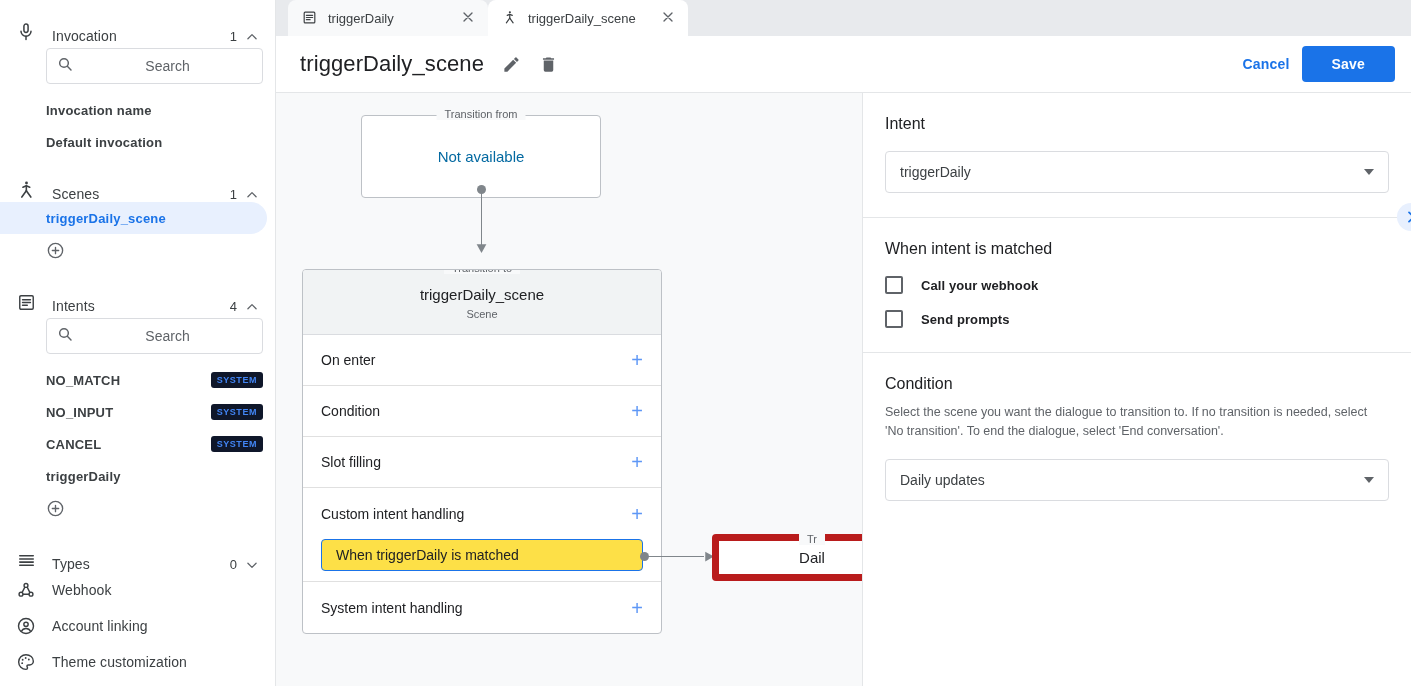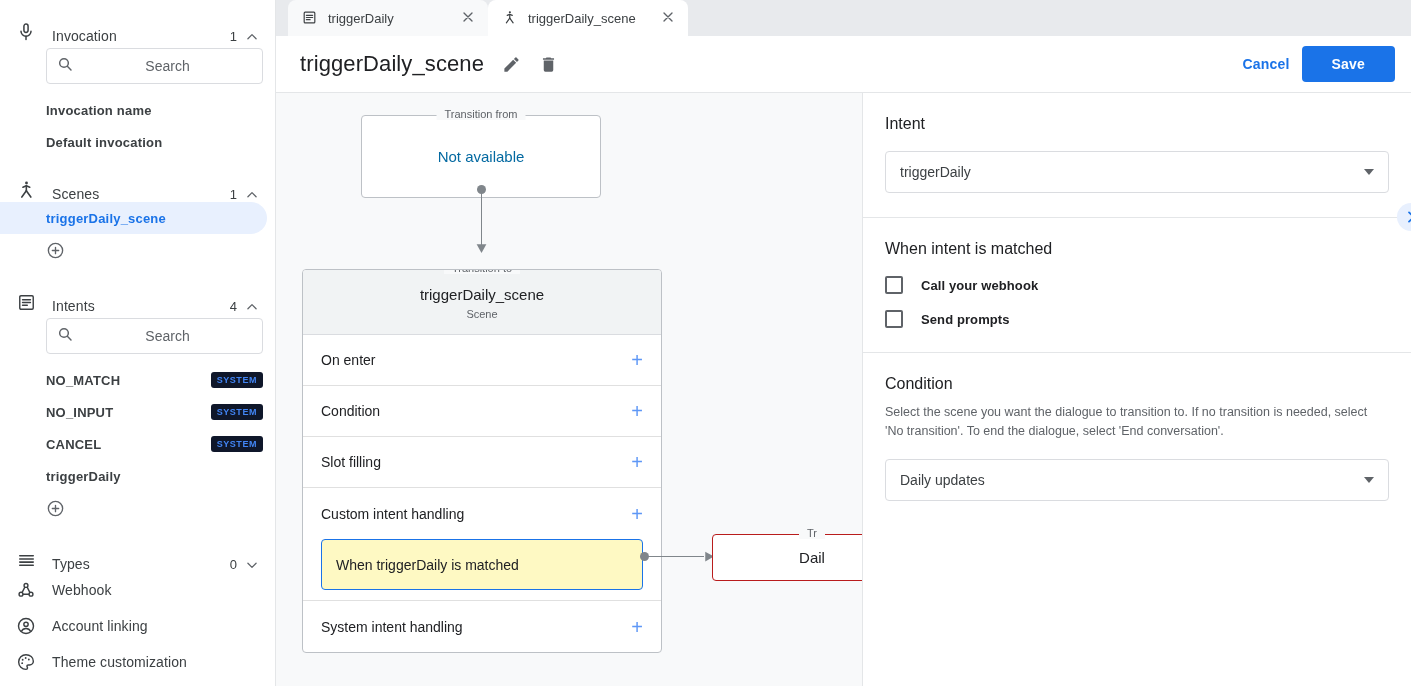--- a/index.html
+++ b/index.html
@@ -154,31 +154,31 @@
   .scene-row {
     height: 51px; display: flex; align-items: center;
     padding: 0 18px; border-bottom: 1px solid #e0e0e0;
     font-size: 14px; color: #202124; cursor: pointer;
   }
   .scene-row:last-child { border-bottom: 0; }
   .scene-row .lbl { flex: 1 1 auto; }
   .plus { color: #5e97f6; font-size: 20px; line-height: 1; font-weight: 300; cursor: pointer; }
   .handler-wrap { padding: 0 18px 10px; border-bottom: 1px solid #e0e0e0; }
   .handler-chip {
-    background: #fef9c3; border: 1px solid #1a73e8; border-radius: 4px;
-    height: 51px; display: flex; align-items: center; padding: 12px 14px;
+    background: #fde047; border: 1px solid #1a73e8; border-radius: 4px;
+    height: 32px; display: flex; align-items: center; padding: 12px 14px;
     font-size: 14px; color: #202124; cursor: pointer;
   }
 
   .dot { position: absolute; width: 9px; height: 9px; border-radius: 50%; background: #80868b; }
   .vline { position: absolute; width: 1px; background: #80868b; }
   .hline { position: absolute; height: 1px; background: #80868b; }
 
   .trans-card {
-    position: absolute; border: 1px solid #b91c1c; border-radius: 4px;
+    position: absolute; border: 7px solid #b91c1c; border-radius: 4px;
     background: #fff;
   }
   .trans-card .inner {
     display:flex; align-items:center; justify-content:center;
     height:100%; font-size:15px; color:#202124; white-space: nowrap;
   }
 
   
   .rpanel {
     flex: 1 1 auto; background: #fff; position: relative;

